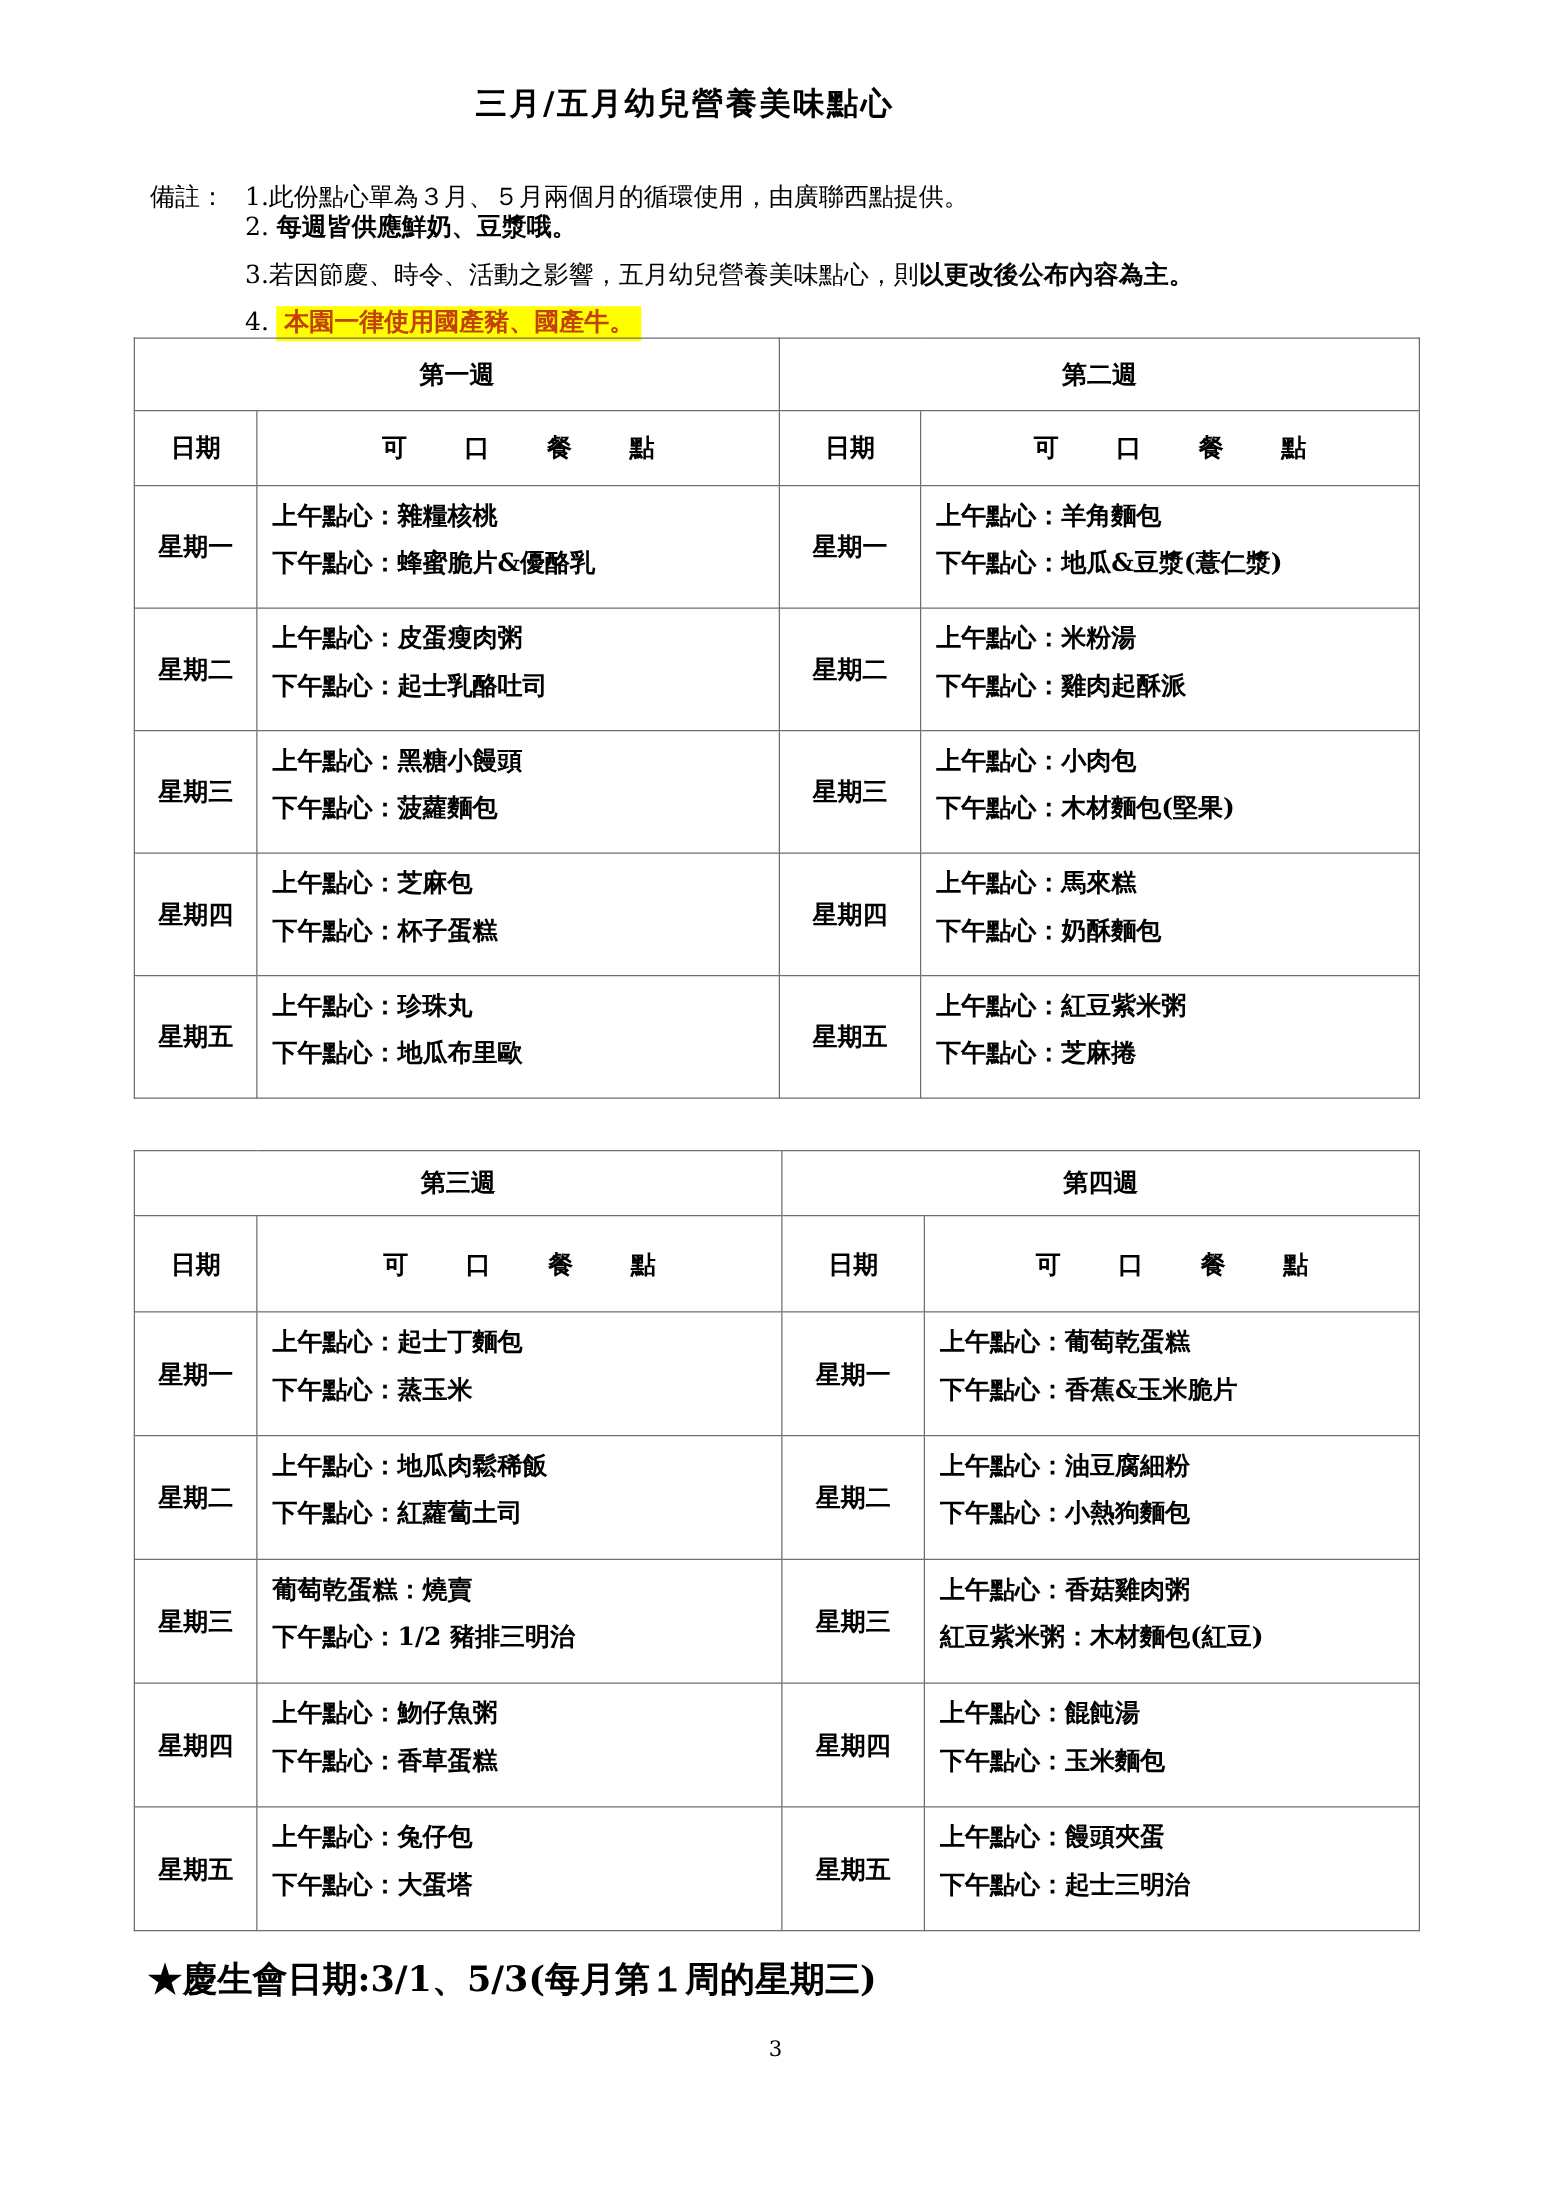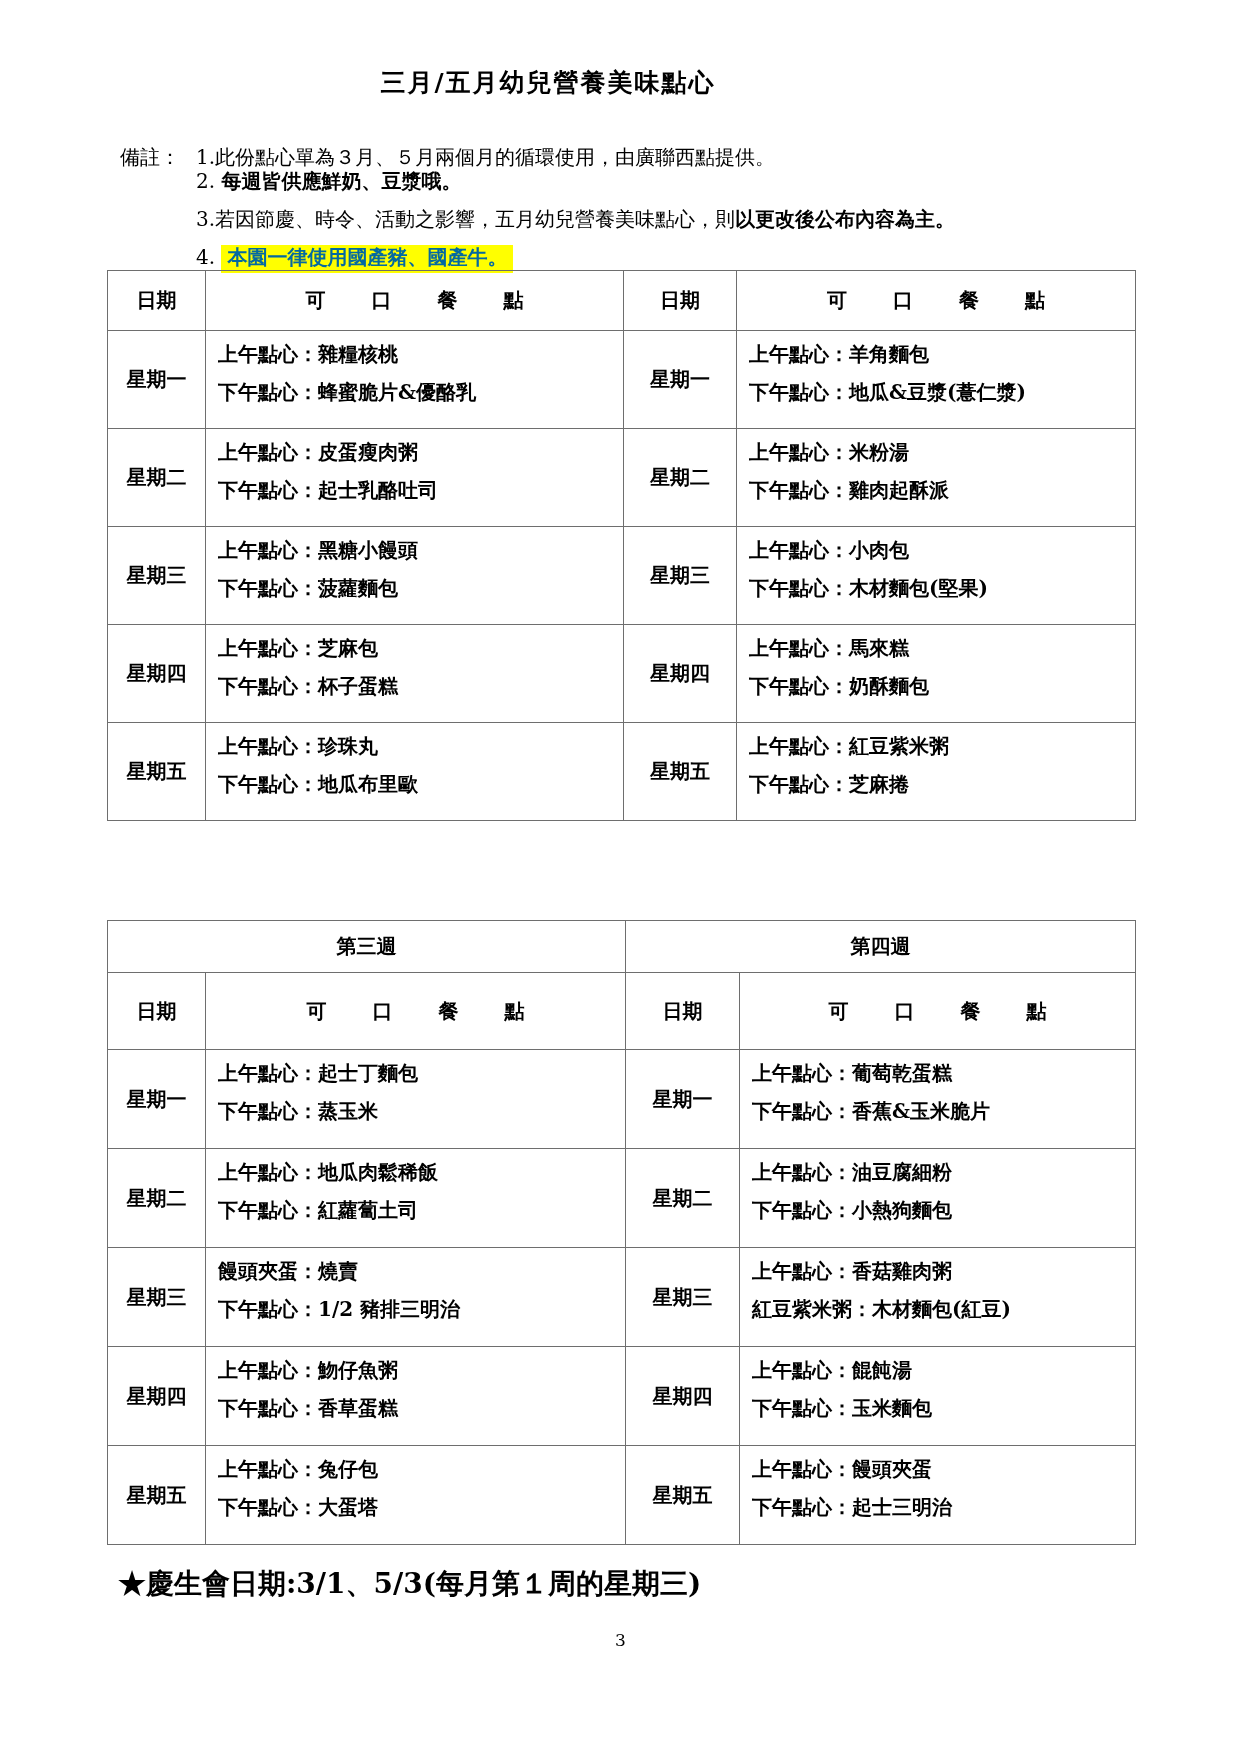--- a/index.html
+++ b/index.html
@@ -10,21 +10,21 @@
   }
   .title {
     position: absolute; top: 66px; left: 0; width: 1096px; text-align: center;
     font-size: 25px; font-weight: bold; letter-spacing: 2px;
   }
   .notes { position: absolute; left: 120px; top: 124px; font-size: 20px; line-height: 38px; }
   .note-row { white-space: nowrap; height: 38px; }
   .note-label { display: inline-block; width: 76px; margin-top: 14px; }
   .indent { display: inline-block; width: 76px; }
   .bold { font-weight: bold; }
-  .hl { background: #ffff00; color: #0369a1; font-weight: bold; padding: 0 6px 4px 6px; }
+  .hl { background: #ffff00; color: #c2410c; font-weight: bold; padding: 0 6px 4px 6px; }
 
   table.menu {
     position: absolute; left: 107px; width: 1028px;
     border-collapse: collapse; table-layout: fixed;
   }
   table.menu td {
     border: 1.5px solid #6e6e6e; padding: 0; vertical-align: middle;
   }
   .wk { text-align: center; font-size: 20px; font-weight: bold; }
   .hd { text-align: center; font-size: 20px; font-weight: bold; margin-top: 48px; }
@@ -71,20 +71,24 @@
 </div>
 
 <table class="menu" id="t1">
   <colgroup>
       <col style="width:98px">
       <col style="width:418px">
       <col style="width:113px">
       <col style="width:399px">
     </colgroup>
   <tbody>
+      <tr class="r-week">
+    <td colspan="2" class="wk">第一週</td>
+    <td colspan="2" class="wk">第二週</td>
+  </tr>
   <tr class="r-head">
     <td class="hd">日期</td>
     <td class="hd hd-food">可口餐點</td>
     <td class="hd">日期</td>
     <td class="hd hd-food">可口餐點</td>
   </tr>
   <tr class="r-day">
     <td class="day">星期一</td>
     <td class="food">
           <div class="line">上午點心：雜糧核桃</div>
@@ -185,21 +189,21 @@
         </td>
     <td class="day">星期二</td>
     <td class="food">
           <div class="line">上午點心：油豆腐細粉</div>
           <div class="line">下午點心：小熱狗麵包</div>
         </td>
   </tr>
   <tr class="r-day">
     <td class="day">星期三</td>
     <td class="food">
-          <div class="line">饅頭夾蛋：燒賣</div>
+          <div class="line">葡萄乾蛋糕：燒賣</div>
           <div class="line">下午點心：1/2 豬排三明治</div>
         </td>
     <td class="day">星期三</td>
     <td class="food">
           <div class="line">上午點心：香菇雞肉粥</div>
           <div class="line">紅豆紫米粥：木材麵包(紅豆)</div>
         </td>
   </tr>
   <tr class="r-day">
     <td class="day">星期四</td>

